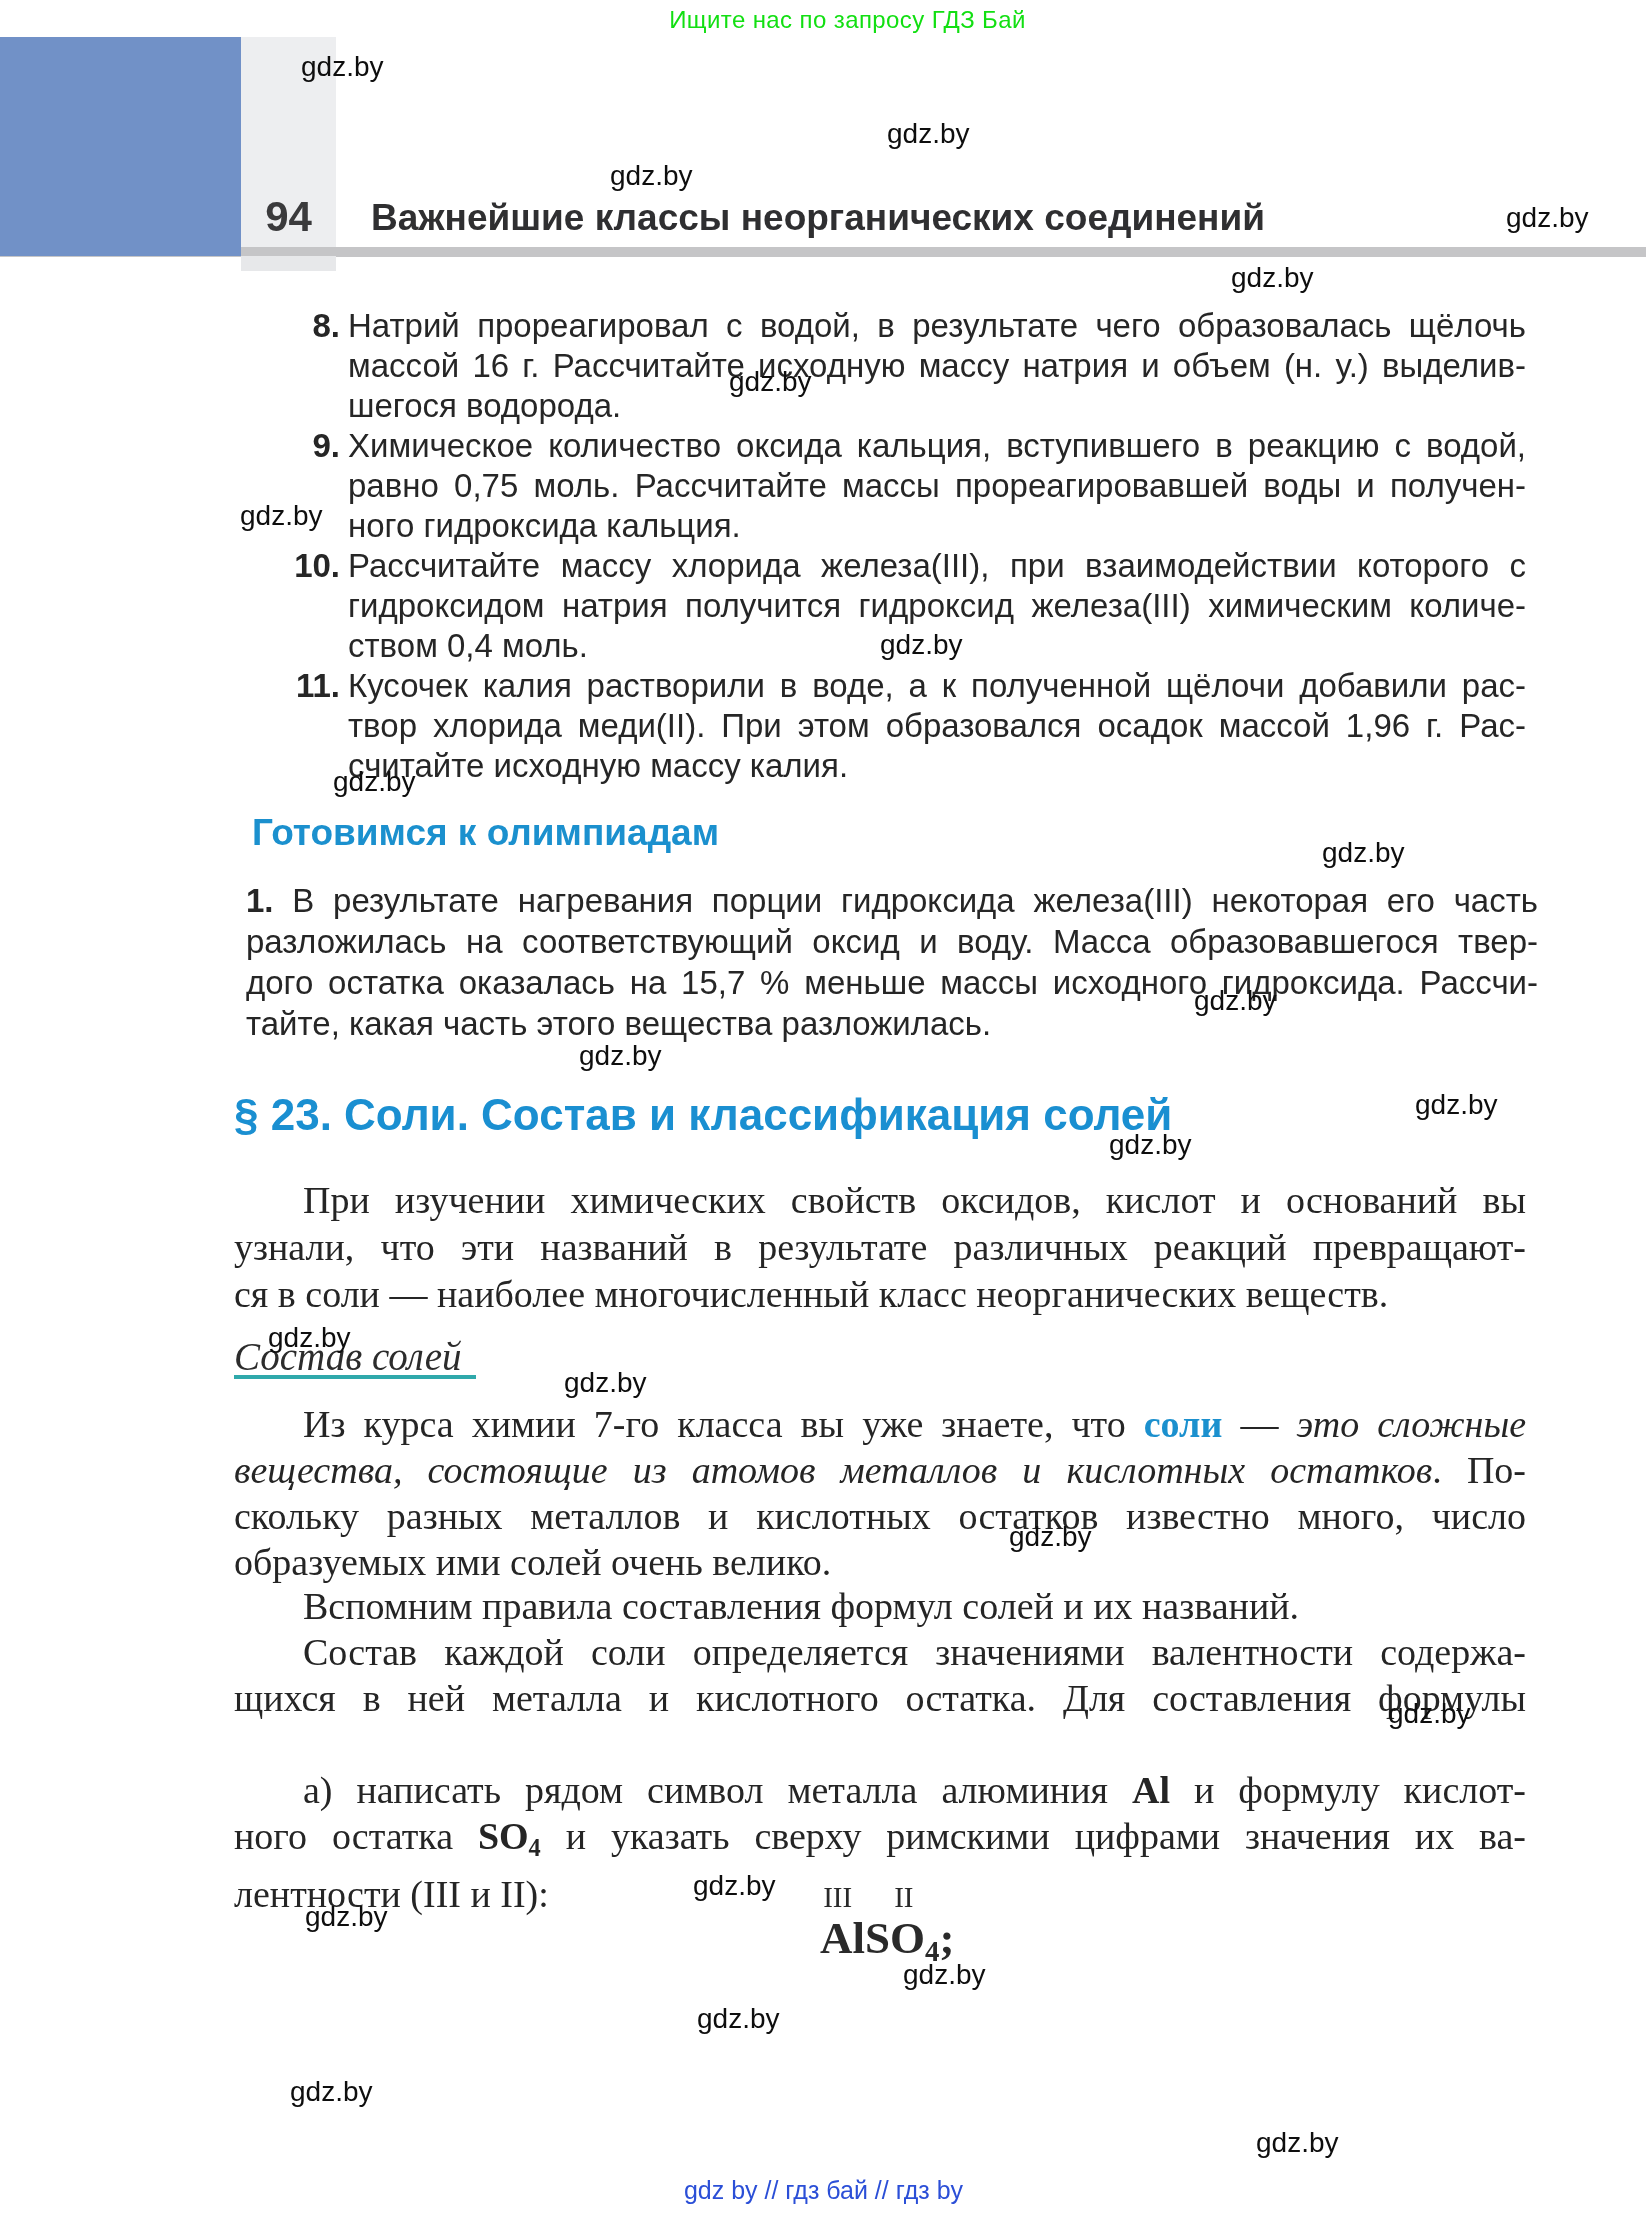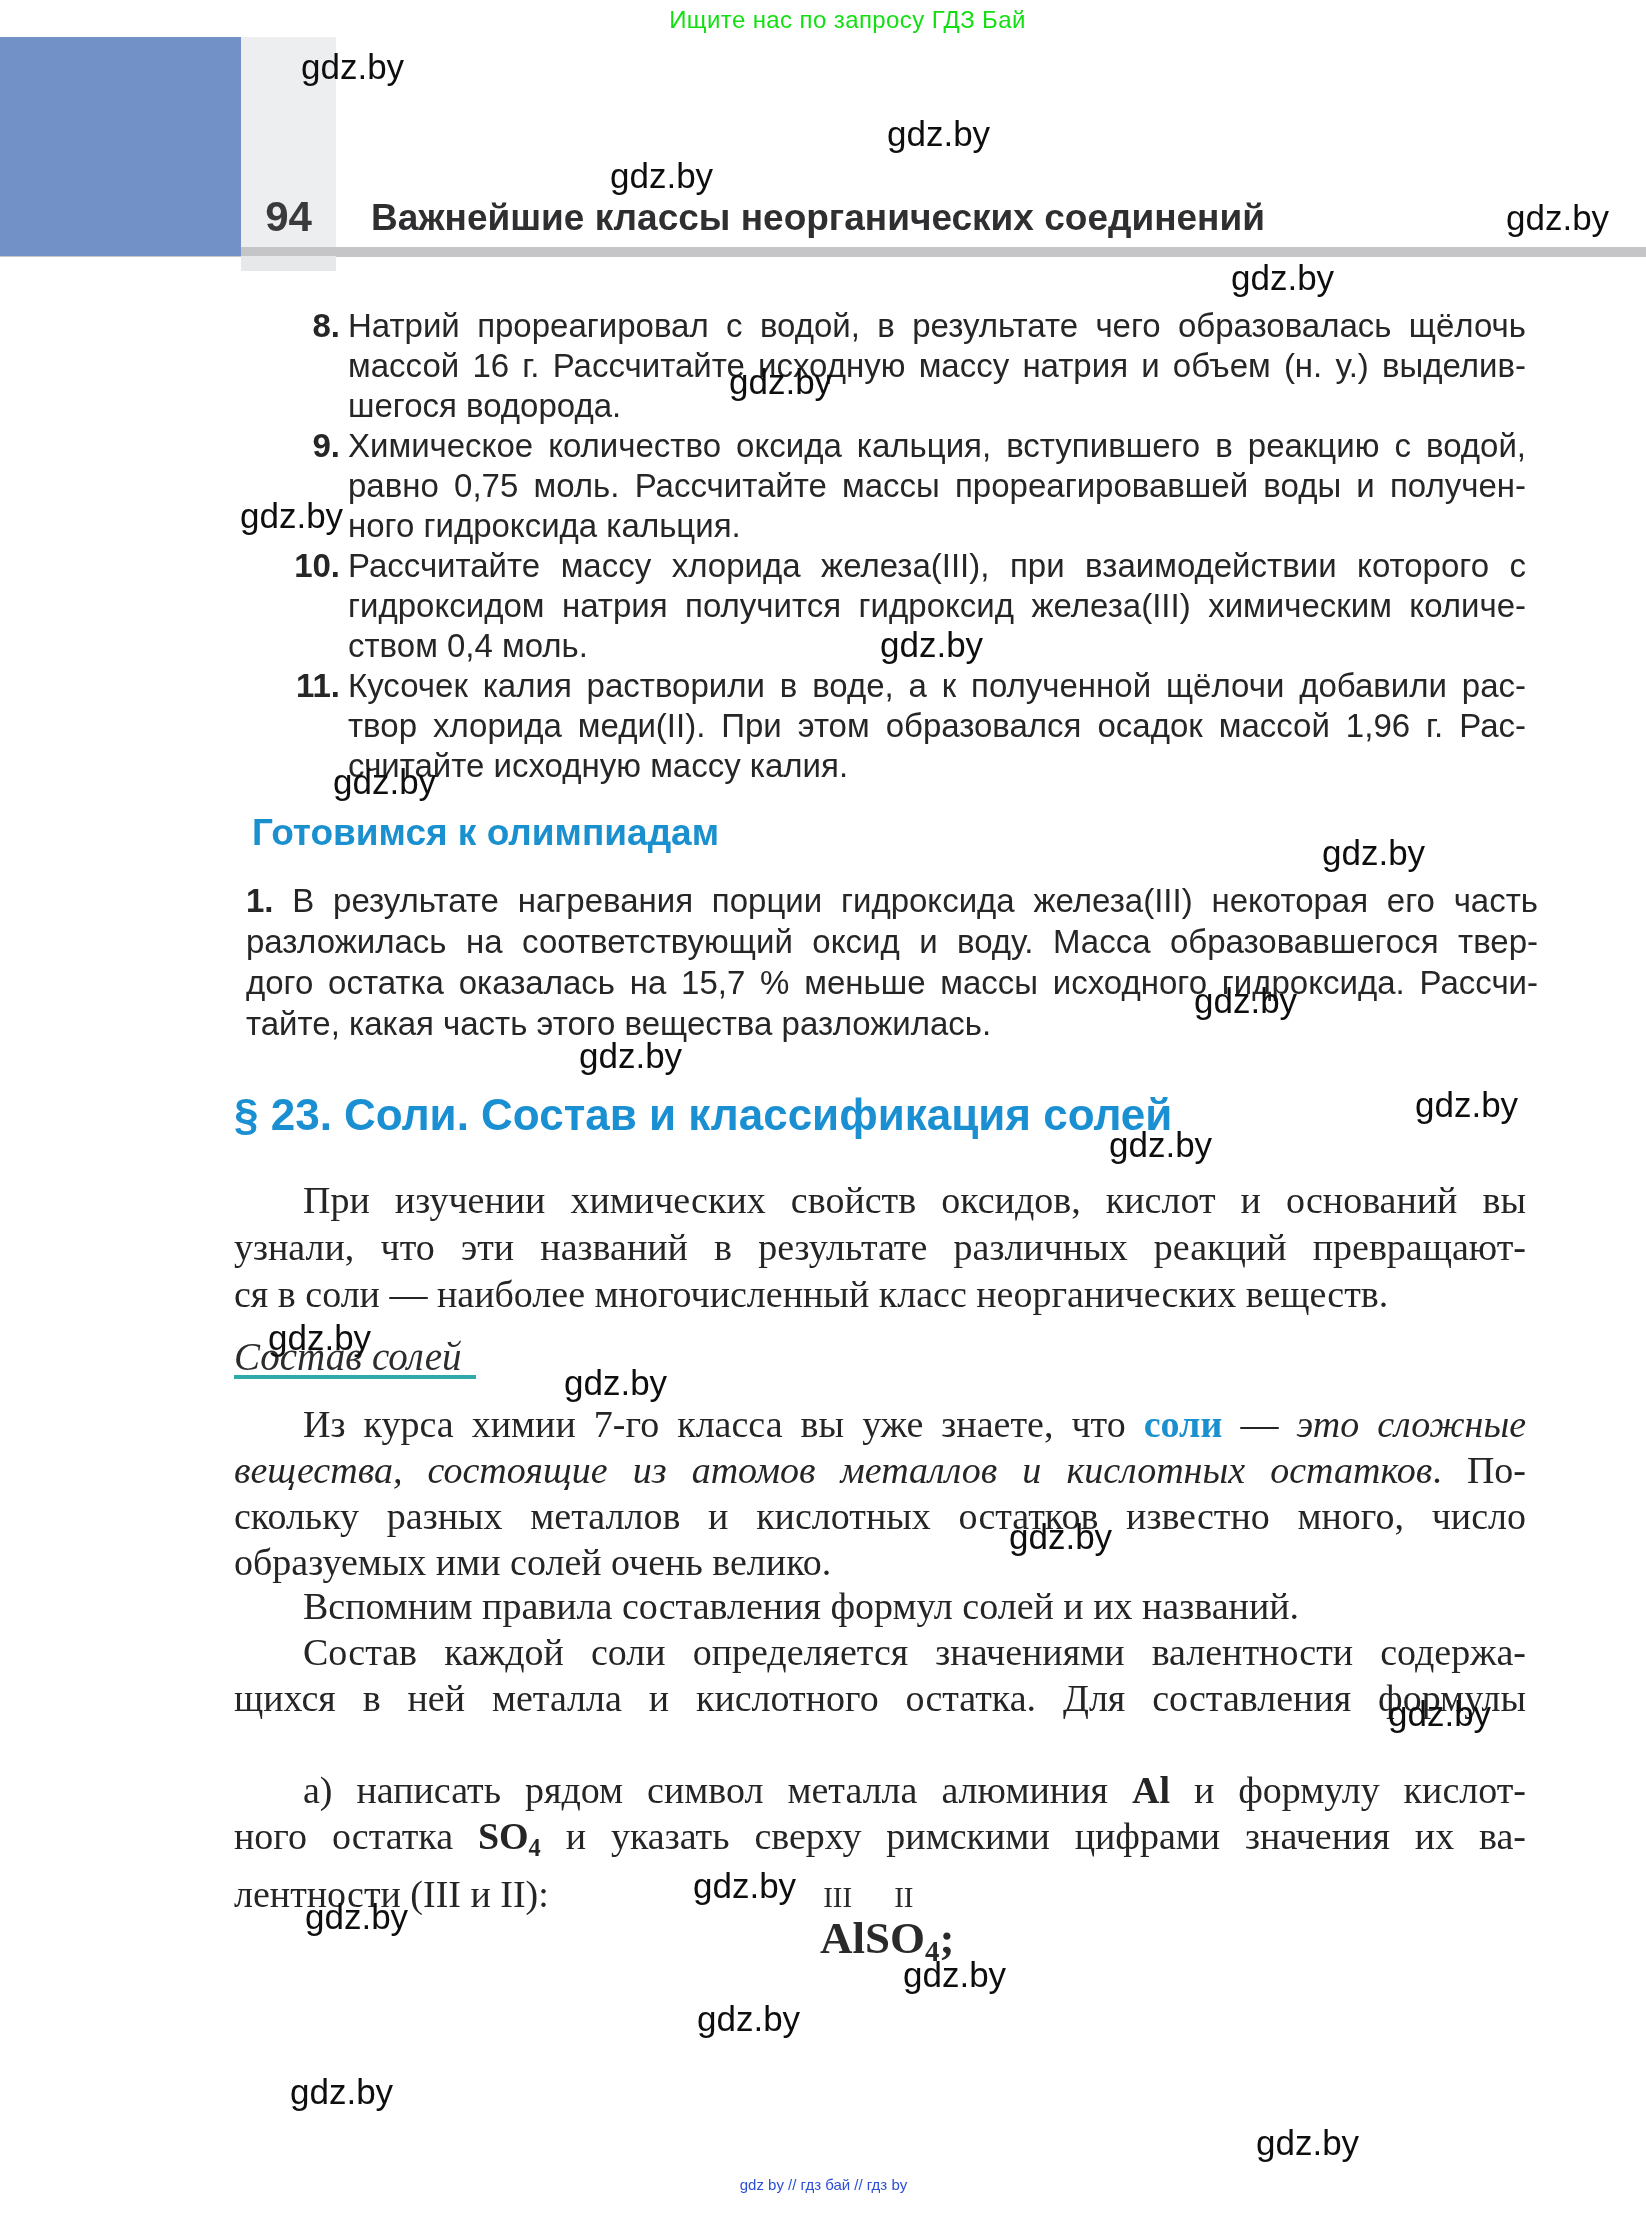--- a/index.html
+++ b/index.html
@@ -50,23 +50,23 @@
   .b{font-weight:bold;}
   .i{font-style:italic;}
   .sub{font-size:0.64em;vertical-align:-0.28em;}
 
   
   .formula{position:absolute;left:820px;top:1883px;font-family:"Liberation Serif",serif;color:#2a2a2a;}
   .valence-row{display:flex;gap:42px;font-size:29px;line-height:29px;padding-left:3.2px;}
   .compound-row{font-size:45px;line-height:47px;font-weight:bold;margin-top:3.2px;}
 
   
-  .wm{position:absolute;font-size:35px;line-height:29px;color:#0e0e0e;white-space:nowrap;}
+  .wm{position:absolute;font-size:28px;line-height:29px;color:#0e0e0e;white-space:nowrap;}
   .footer-links{position:absolute;left:0;top:2176px;width:100%;text-align:center;
-                font-size:15px;color:#2b4fd7;}
+                font-size:25px;color:#2b4fd7;}
 </style>
 </head>
 <body>
 
 <div class="page">
 
   <div class="promo-top">Ищите нас по запросу ГДЗ Бай</div>
 
   <div class="hdr-rule"></div>
   <div class="hdr-accent"></div>

